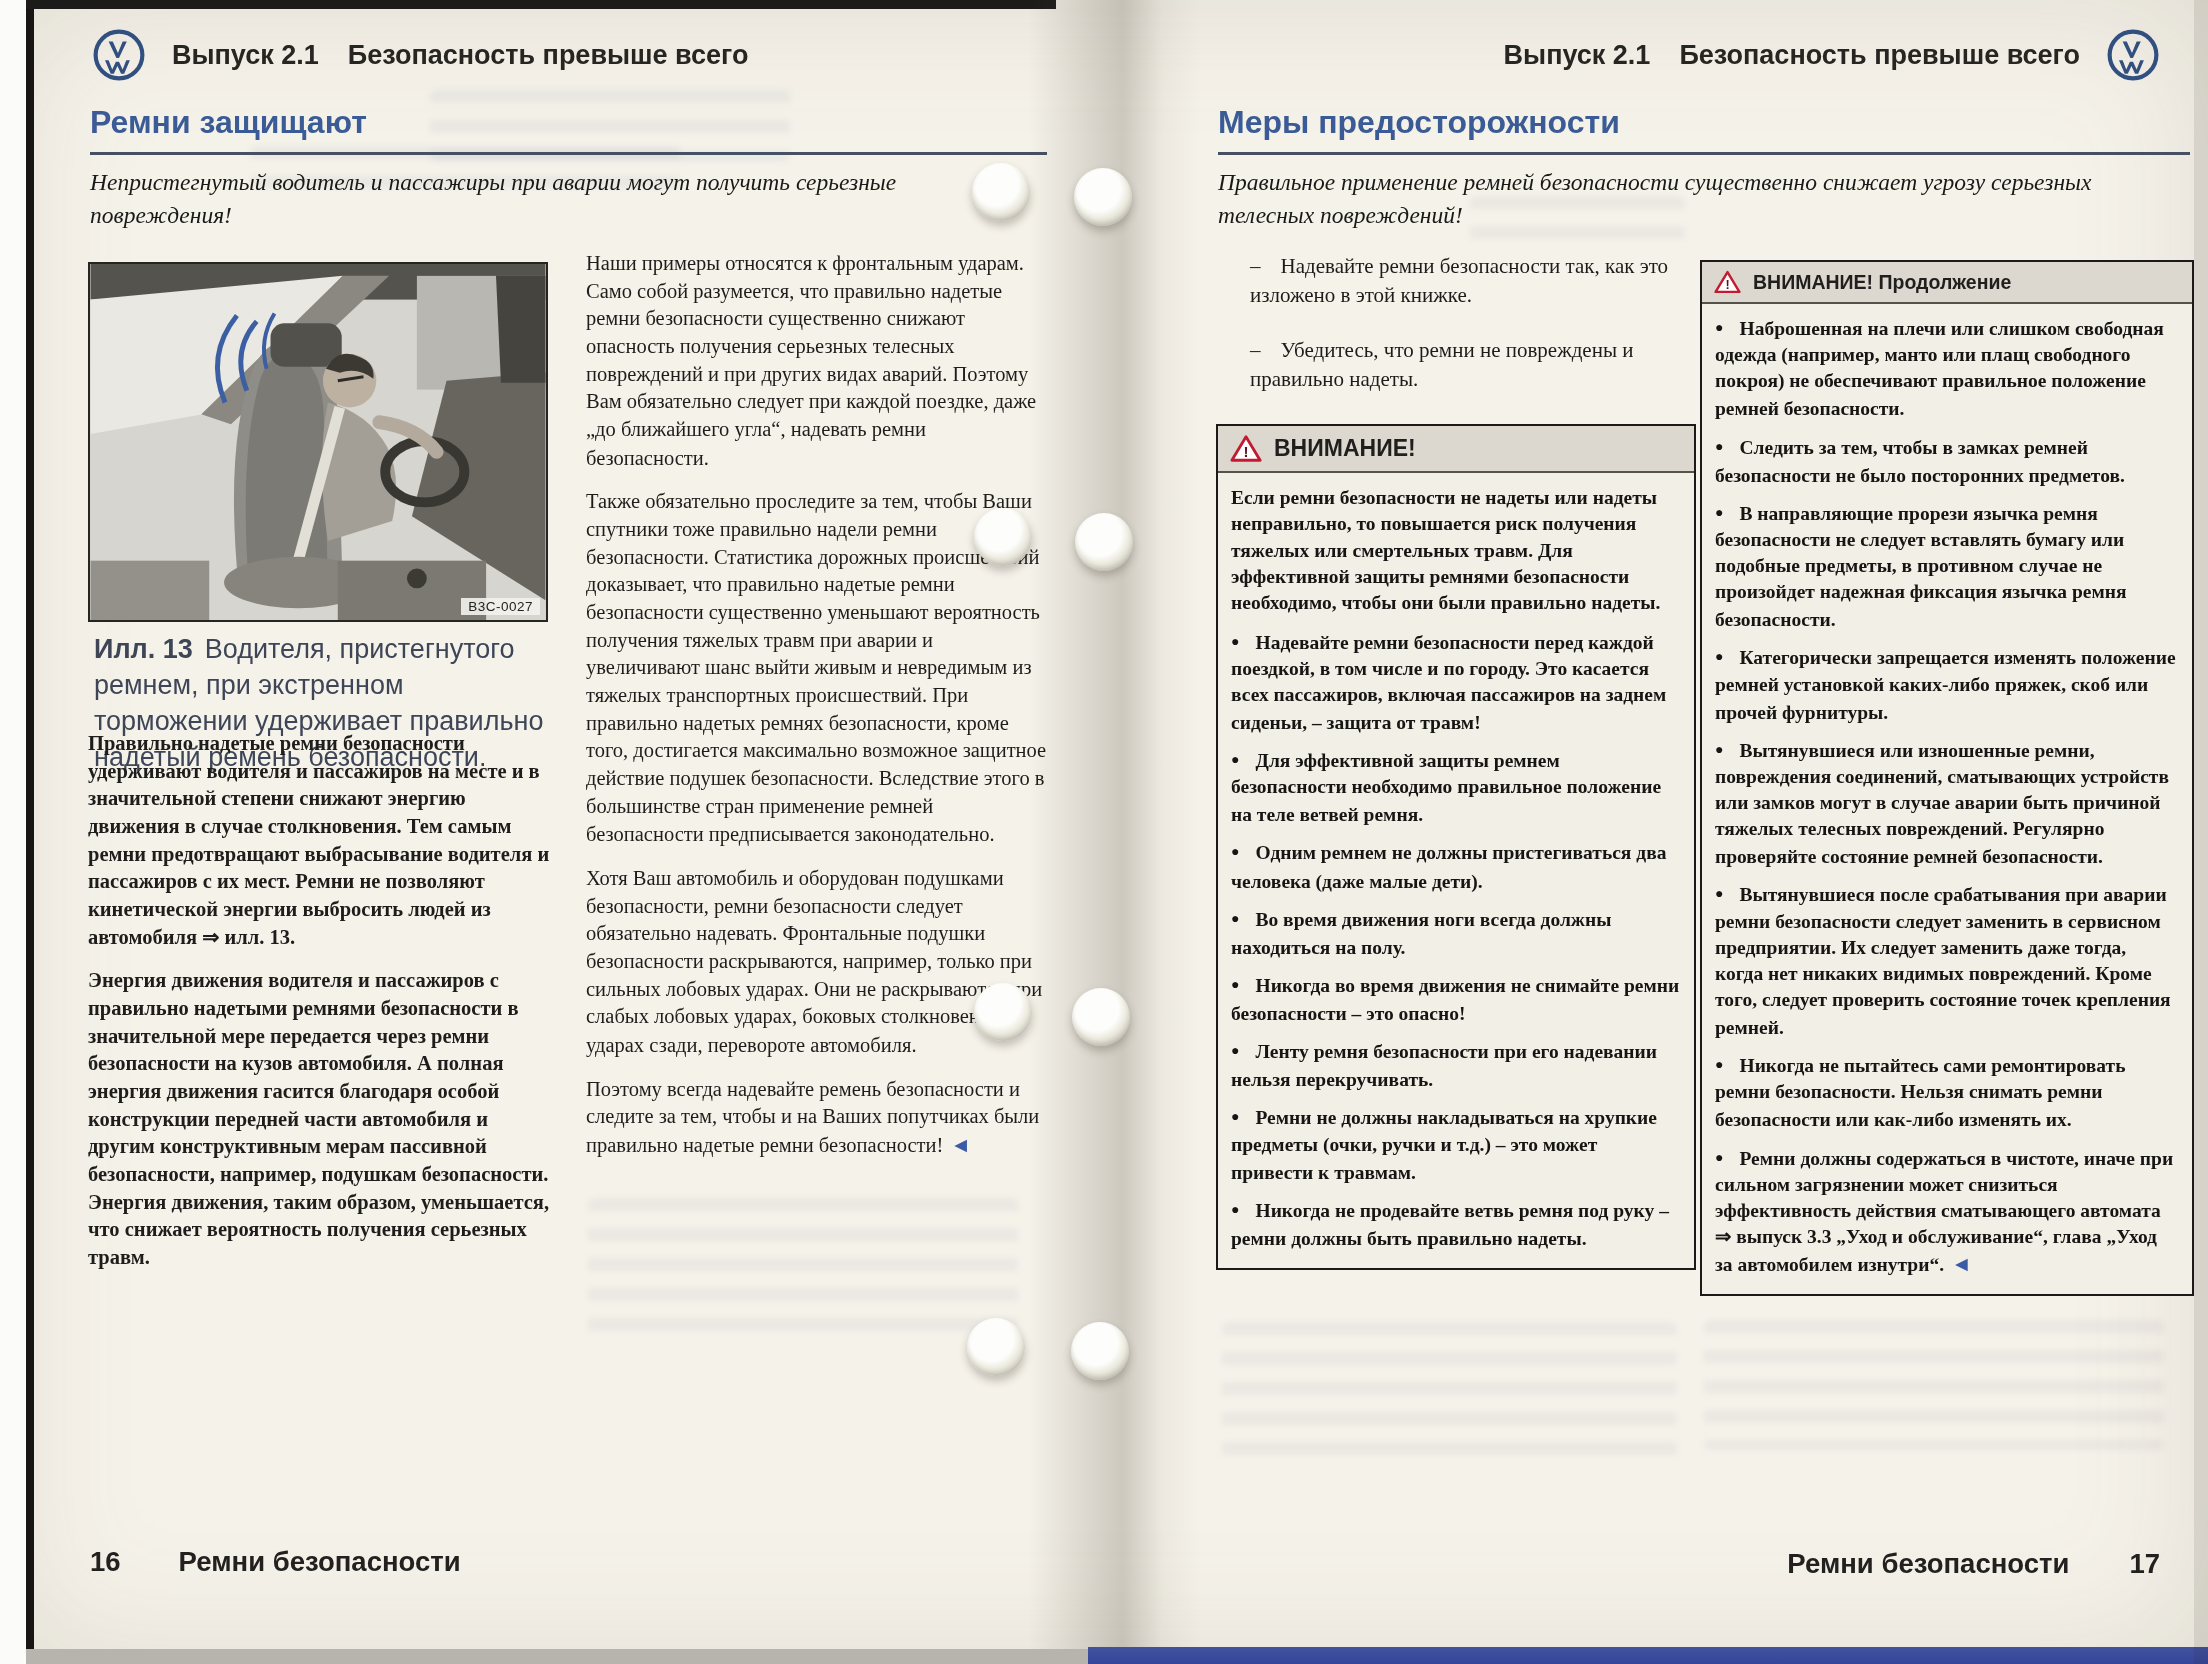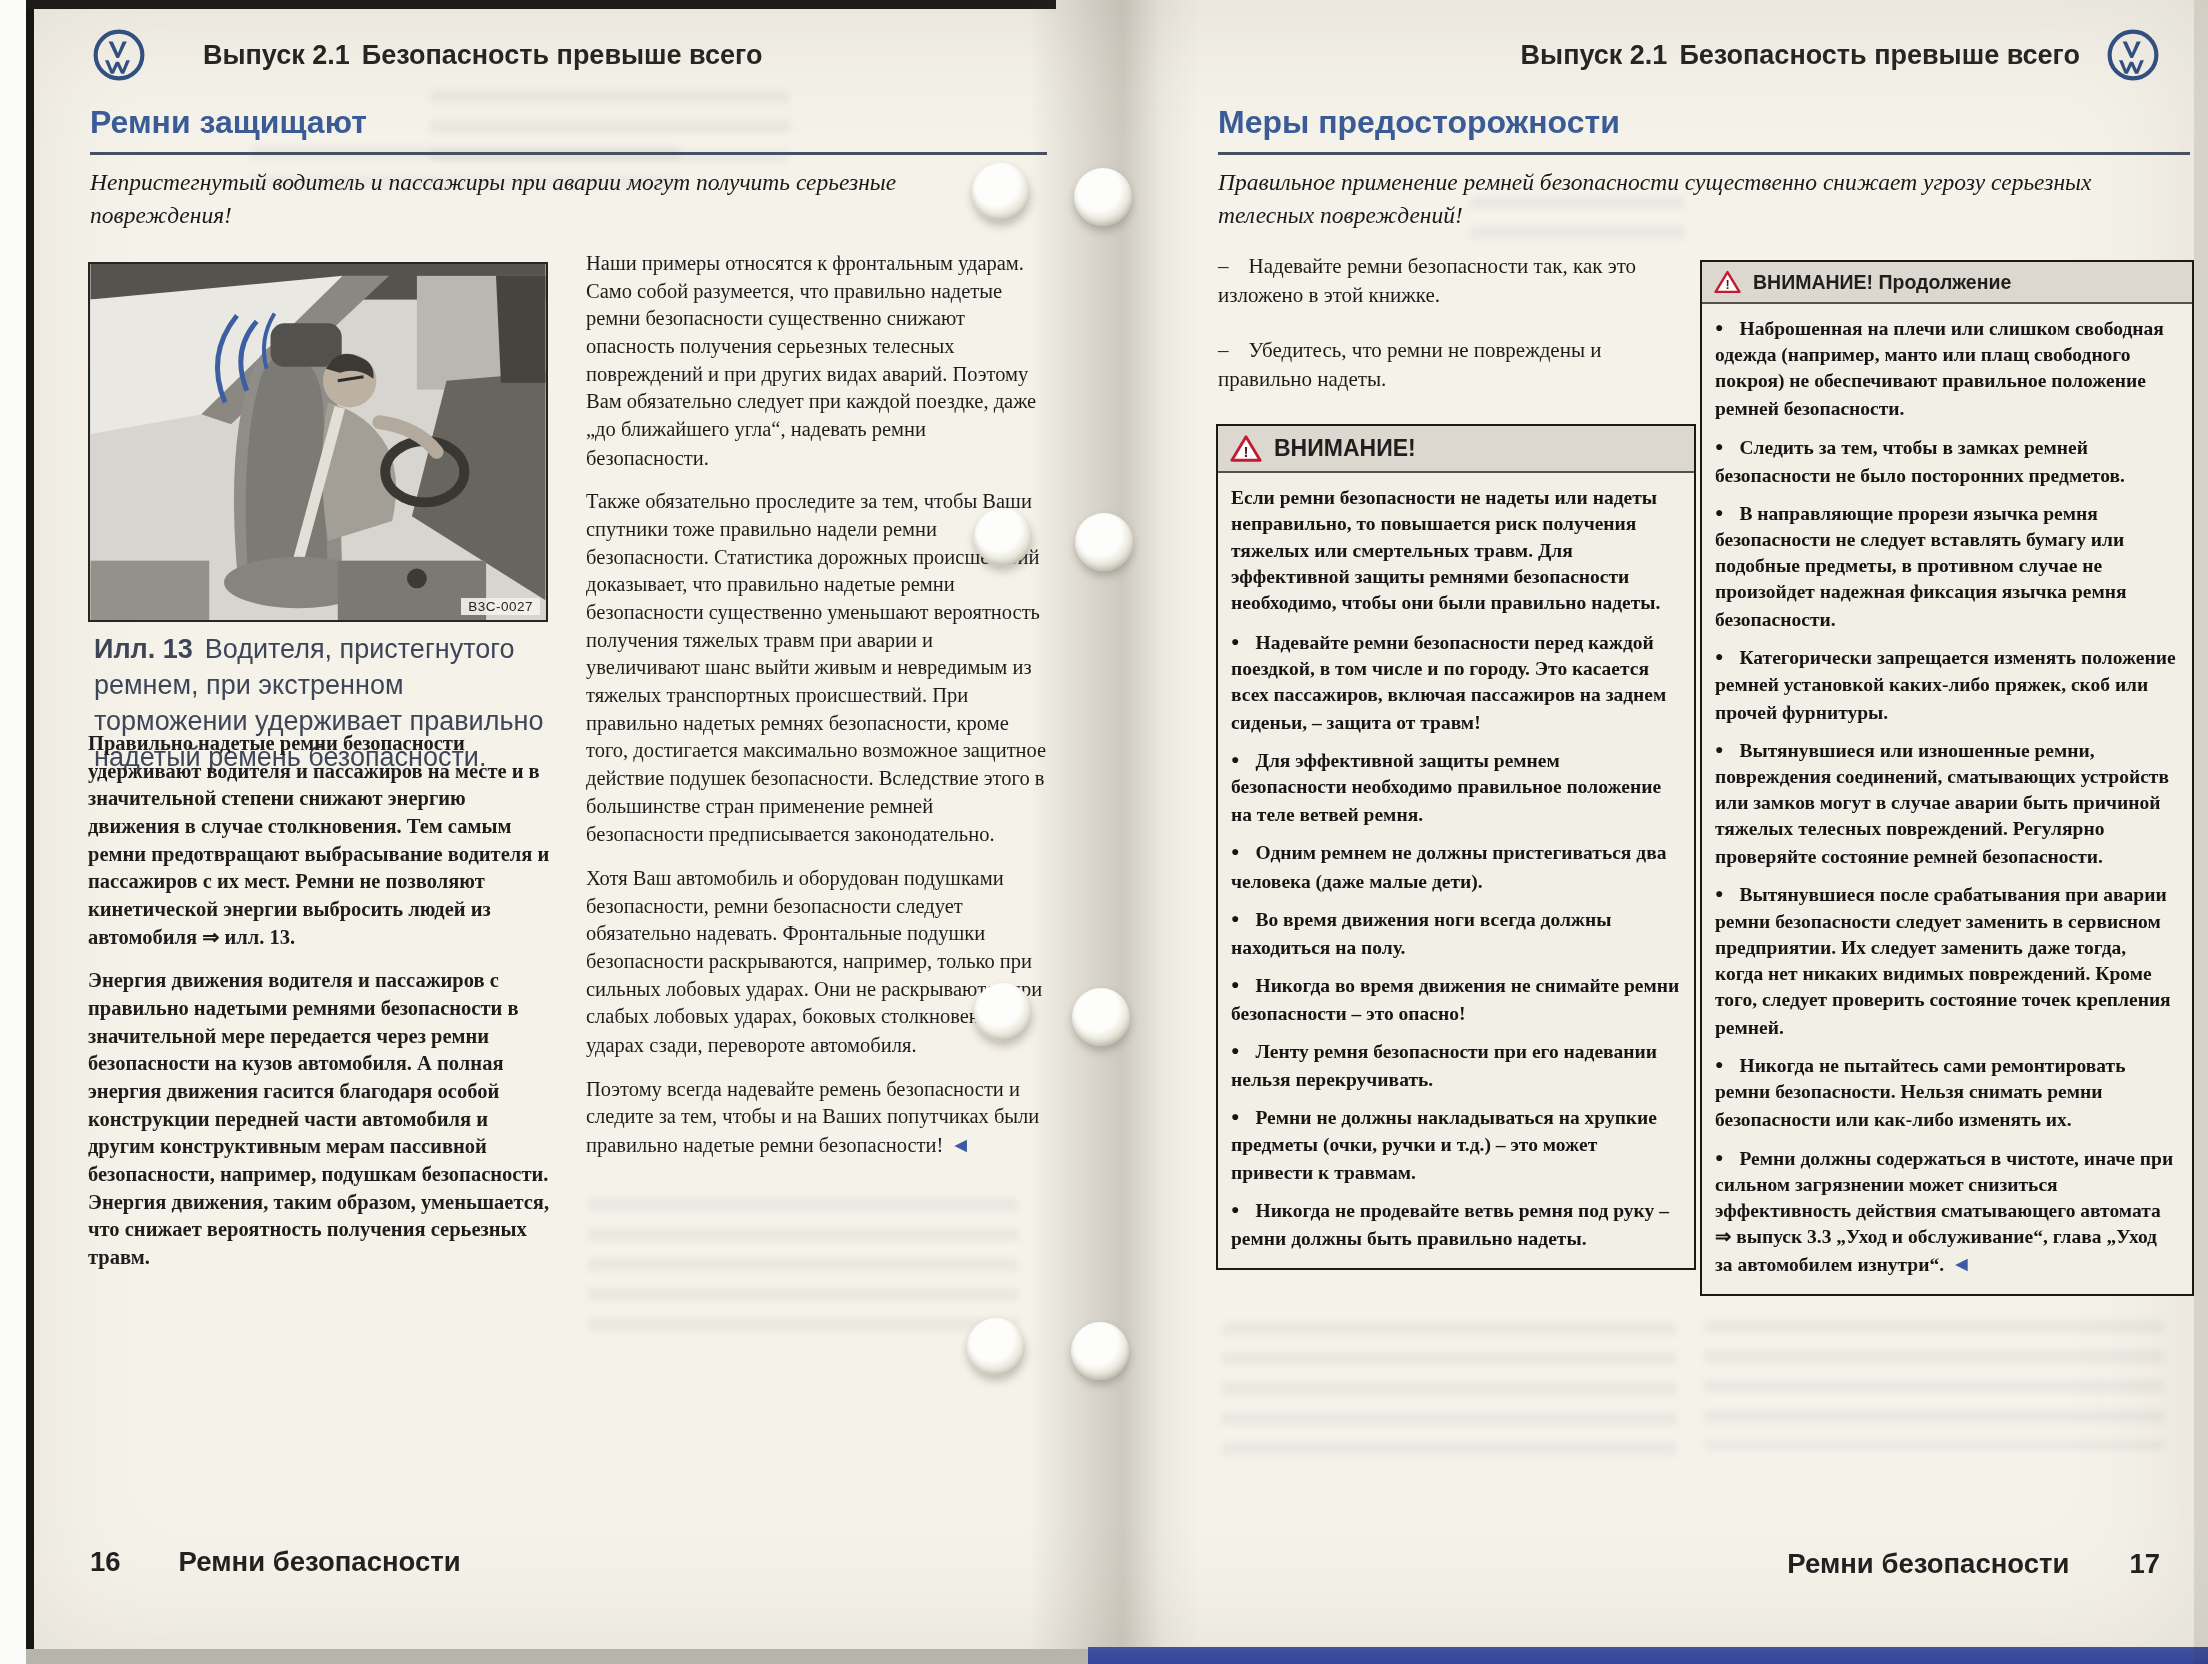--- a/index.html
+++ b/index.html
@@ -25,21 +25,21 @@
     background:radial-gradient(circle at 42% 36%, #fdfdfb 0 44%, #eceade 60%, #cfccc1 78%, #b0aca0 100%);
     box-shadow:0 5px 8px rgba(60,54,42,.28), inset 0 -3px 5px rgba(0,0,0,.10);}
 
   
   .bleed{position:absolute;filter:blur(3px);border-radius:6px;opacity:.55;
     background:repeating-linear-gradient(180deg, rgba(105,112,138,.14) 0 13px, rgba(0,0,0,0) 13px 30px);}
 
   
   .hdr{position:absolute;display:flex;align-items:center;gap:26px;z-index:3;}
   .hdr .vwlogo{width:54px;height:54px;display:block;}
-  .hdr-text{font-family:"Liberation Sans",sans-serif;font-weight:bold;font-size:27px;color:#262522;display:flex;gap:12px;white-space:nowrap;margin-left:31px;}
+  .hdr-text{font-family:"Liberation Sans",sans-serif;font-weight:bold;font-size:27px;color:#262522;display:flex;gap:29px;white-space:nowrap;}
 
   
   .sec-title{position:absolute;font-family:"Liberation Sans",sans-serif;font-weight:bold;font-size:32px;color:#3a5b95;z-index:3;}
   .rule{position:absolute;height:3px;background:#474f63;z-index:3;}
   .intro{position:absolute;font-style:italic;font-size:23.5px;line-height:1.42;color:#191917;z-index:3;}
 
   
   .col{position:absolute;z-index:3;}
   .body-p{margin:0 0 16px 0;font-size:20.5px;line-height:1.35;color:#1e1d1b;}
   .endmark{color:#3c5ba6;font-size:21px;margin-left:7px;}
@@ -190,21 +190,21 @@
         <path d="M16 13 L23.5 29 L26 29 L33.5 13 L29.5 13 L25 24 L20 13 Z" fill="#31507f"></path>
         <path d="M12.5 31 L18 44 L21 44 L24.5 36.5 L28 44 L31 44 L36.5 31 L33 31 L29.5 40 L26 32.5 L23 32.5 L19.5 40 L16 31 Z" fill="#31507f"></path>
       </svg>
     </span>
   </div>
 
   <div class="sec-title" style="left:1218px;top:104px;">Меры предосторожности</div>
   <div class="rule" style="left:1218px;top:152px;width:972px;"></div>
   <div class="intro" style="left:1218px;top:166px;width:950px;">Правильное применение ремней безопасности существенно снижает угрозу серьезных телесных повреждений!</div>
 
-  <div class="col" style="left:1218px;top:252px;width:478px;">
+  <div class="col" style="left:1250px;top:252px;width:478px;">
 
       <p class="dash-item"><span class="dash">–</span><span>Надевайте ремни безопасности так, как это изложено в этой книжке.</span></p>
 
       <p class="dash-item"><span class="dash">–</span><span>Убедитесь, что ремни не повреждены и правильно надеты.</span></p>
     </div>
 
   <div class="wbox wb1" style="left:1216px;top:424px;width:480px;">
     <div class="wb-header">
       <svg class="warn-tri" viewBox="0 0 34 30">
         <path d="M17 2.5 L32 27.5 L2 27.5 Z" fill="#ffffff" stroke="#c21a31" stroke-width="3" stroke-linejoin="round"></path>

